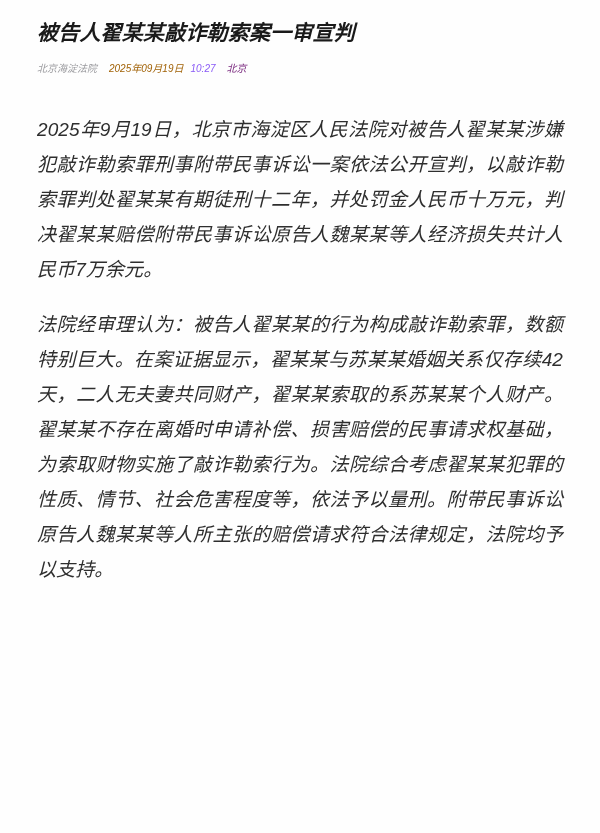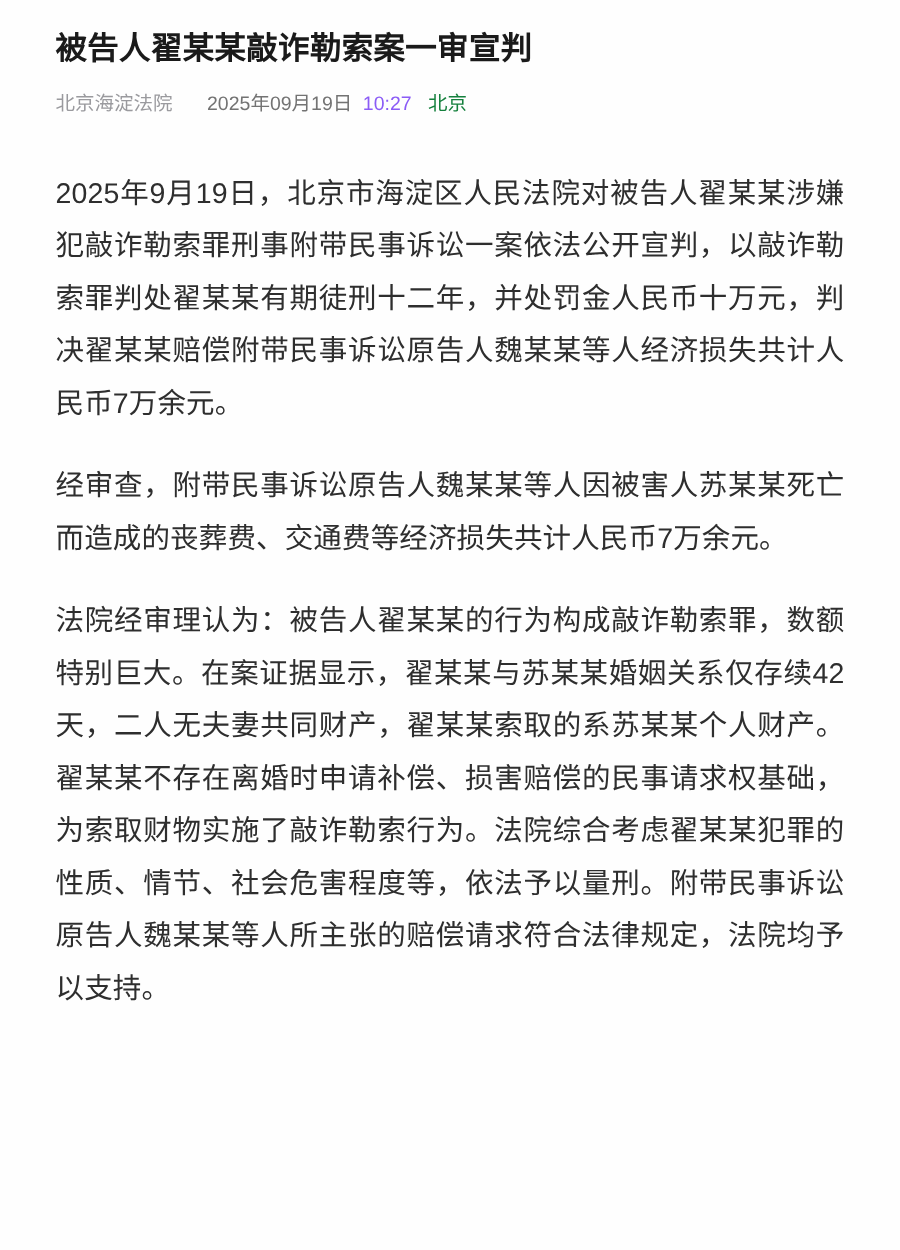--- a/index.html
+++ b/index.html
@@ -13,53 +13,53 @@
     background: #ffffff;
     font-family: "Liberation Sans", "DejaVu Sans", sans-serif;
     overflow: hidden;
   }
   .article {
     box-sizing: border-box;
     width: 600px;
     height: 833px;
     background: #fefefe;
     padding: 16px 37px 0 37px;
+    font-style: italic;
   }
   .article-title {
     font-size: 21px;
     font-weight: bold;
     color: #1a1a1a;
     line-height: 30px;
     letter-spacing: 0.2px;
     margin: 0;
     padding-top: 2px;
   }
   .meta-line {
     margin-top: 12px;
-    font-size: 13px;
+    font-size: 10px;
     line-height: 18px;
     white-space: nowrap;
     display: flex;
     align-items: center;
   }
   .meta-account {
     color: #9a9a9e;
     margin-right: 12px;
   }
   .meta-date {
-    color: #737373;
+    color: #a16207;
     margin-right: 7px;
-    margin-left: 11px;
   }
   .meta-time {
     color: #8b5cf6;
     margin-right: 11px;
   }
   .meta-location {
-    color: #15803d;
+    color: #701a75;
   }
   .content {
     margin-top: 34px;
   }
   .para {
     font-size: 19px;
     line-height: 35px;
     color: #2e2e2e;
     text-align: justify;
     text-justify: inter-ideograph;
@@ -80,18 +80,17 @@
 
   <div class="meta-line">
     <span class="meta-account">北京海淀法院</span>
     <span class="meta-date">2025年09月19日</span>
     <span class="meta-time">10:27</span>
     <span class="meta-location">北京</span>
   </div>
 
   <div class="content">
     <p class="para">2025年9月19日，北京市海淀区人民法院对被告人翟某某涉嫌犯敲诈勒索罪刑事附带民事诉讼一案依法公开宣判，以敲诈勒索罪判处翟某某有期徒刑十二年，并处罚金人民币十万元，判决翟某某赔偿附带民事诉讼原告人魏某某等人经济损失共计人民币7万余元。</p>
-    <p class="para">经审查，附带民事诉讼原告人魏某某等人因被害人苏某某死亡而造成的丧葬费、交通费等经济损失共计人民币7万余元。</p>
     <p class="para">法院经审理认为：被告人翟某某的行为构成敲诈勒索罪，数额特别巨大。在案证据显示，翟某某与苏某某婚姻关系仅存续42天，二人无夫妻共同财产，翟某某索取的系苏某某个人财产。翟某某不存在离婚时申请补偿、损害赔偿的民事请求权基础，为索取财物实施了敲诈勒索行为。法院综合考虑翟某某犯罪的性质、情节、社会危害程度等，依法予以量刑。附带民事诉讼原告人魏某某等人所主张的赔偿请求符合法律规定，法院均予以支持。</p>
 
   </div>
 
 </div>
 
 </body></html>

